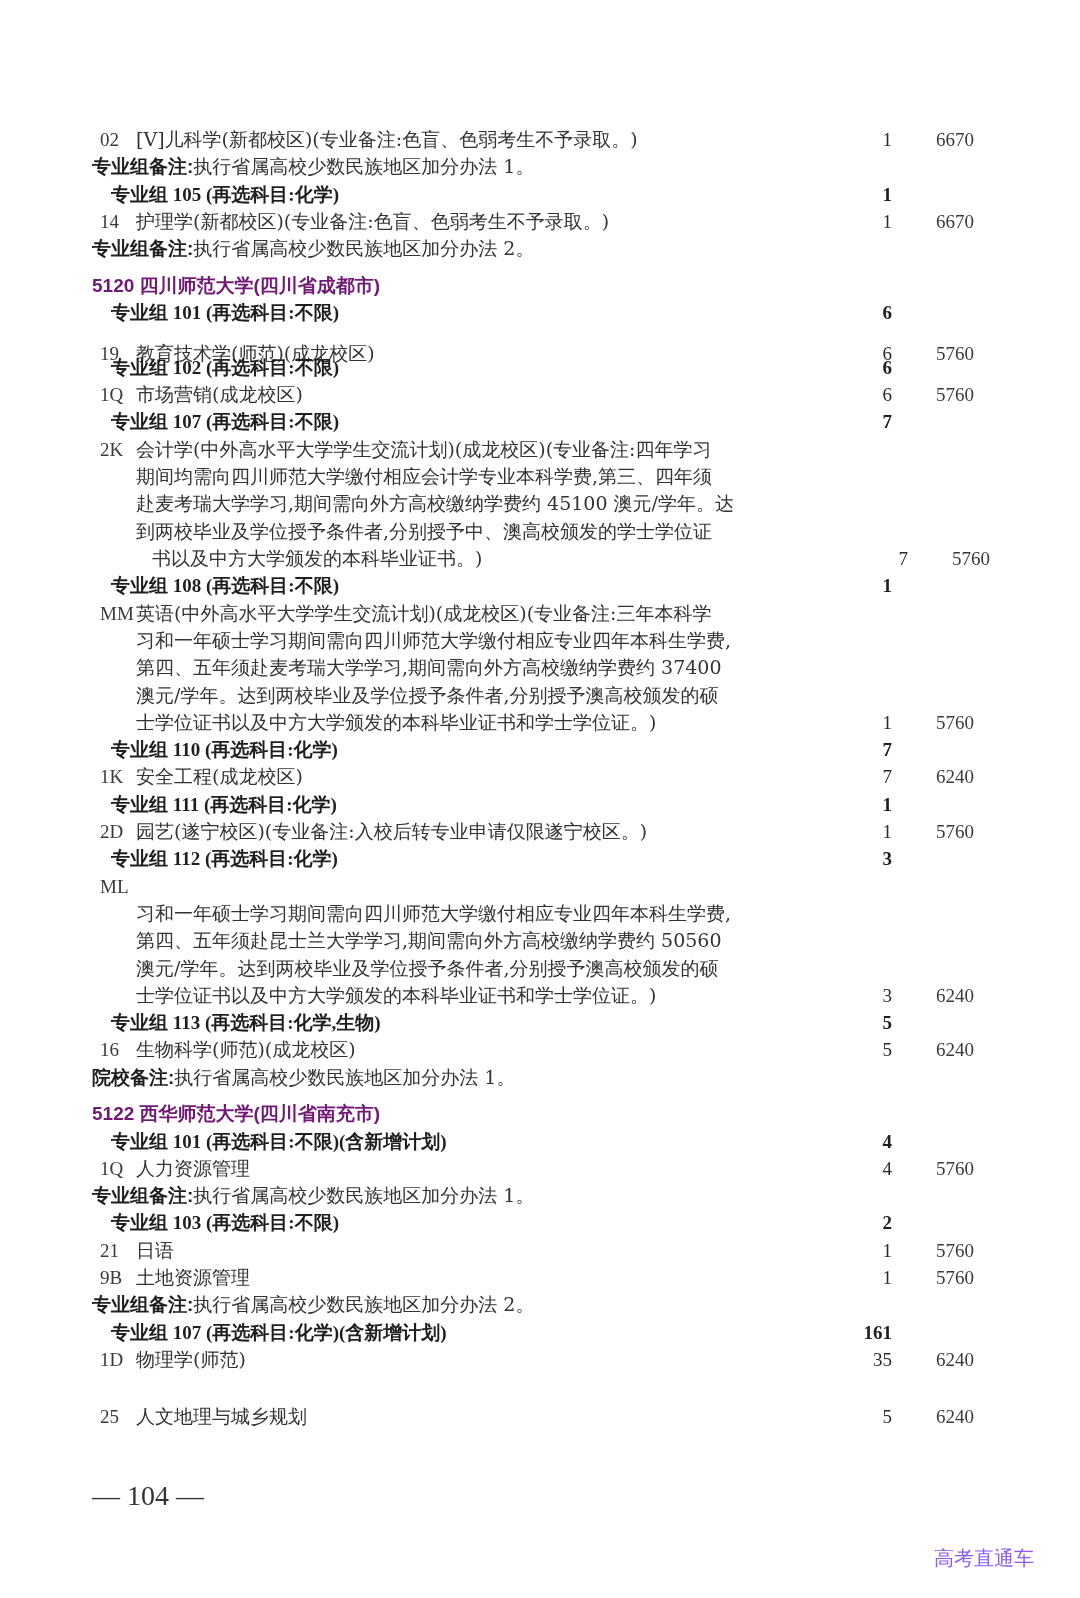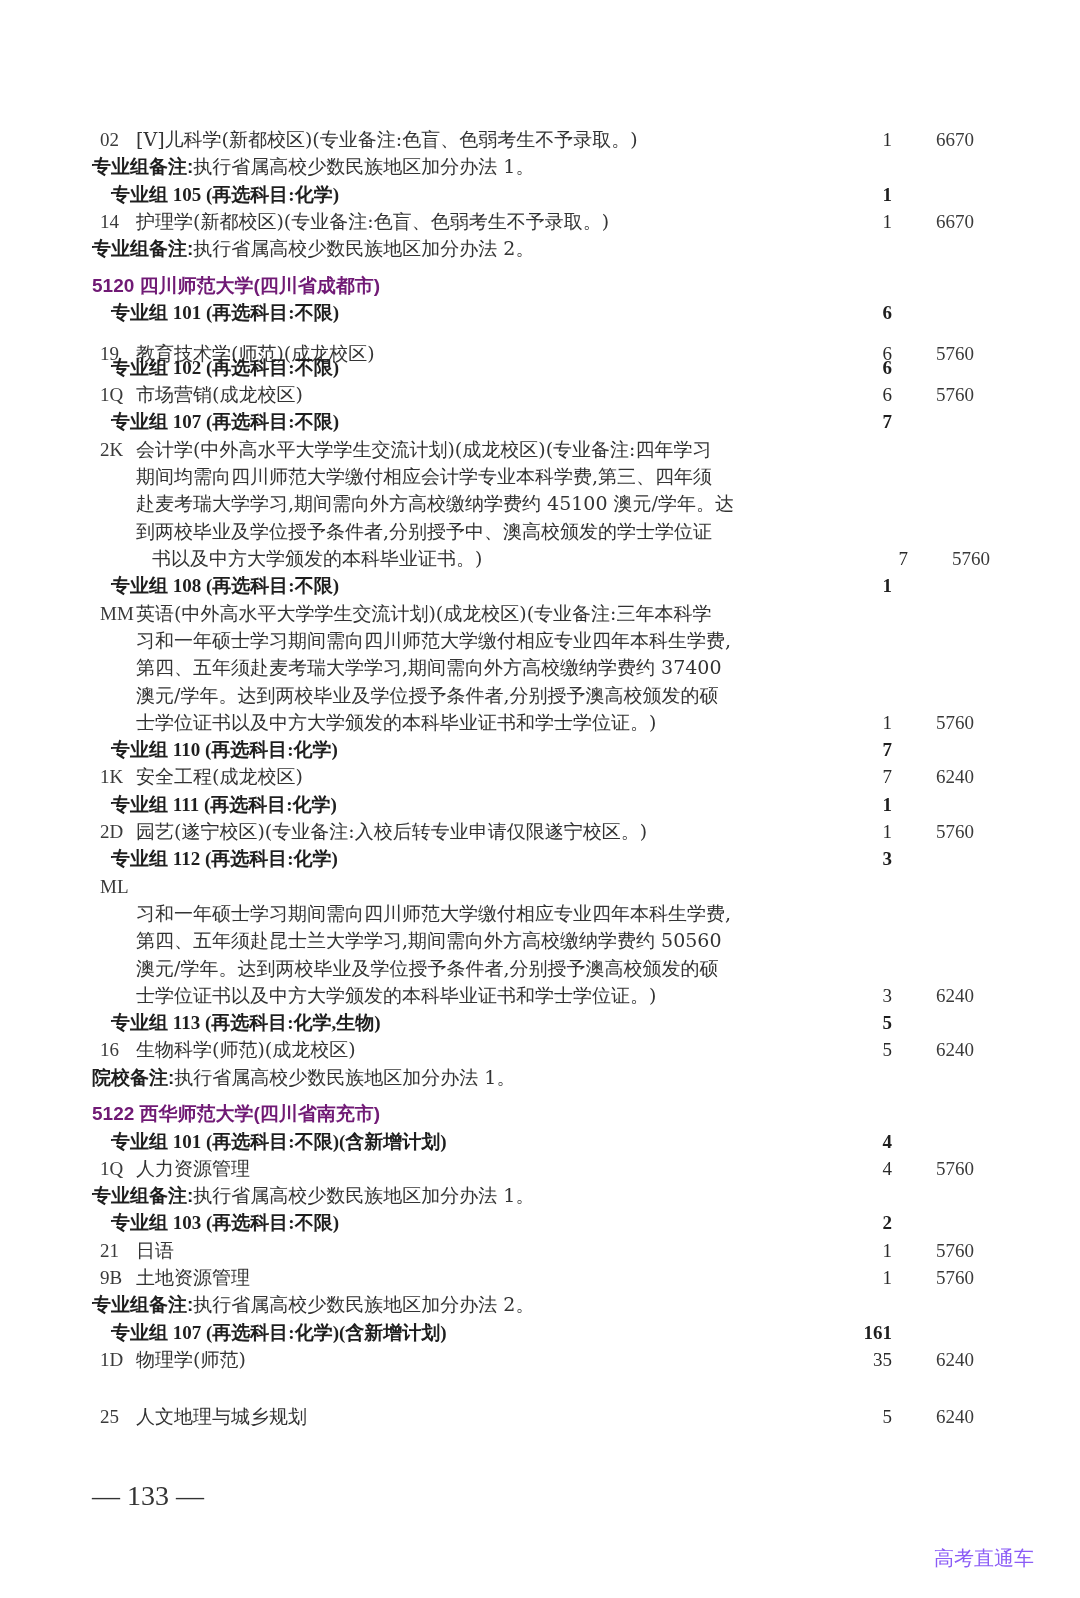--- a/index.html
+++ b/index.html
@@ -219,15 +219,15 @@
         <span class="num">35</span>
         <span class="fee">6240</span>
       </div>
       <div class="row item" style="top: 1381px; margin-top: 22px;">
         <span class="code">25</span>
         <span class="name">人文地理与城乡规划</span>
         <span class="num">5</span>
         <span class="fee">6240</span>
       </div>
     </div>
-  <div class="footer-page">— 133 —</div>
+  <div class="footer-page">— 104 —</div>
   <div class="watermark">高考直通车</div>
 </div>
 
 </body></html>

